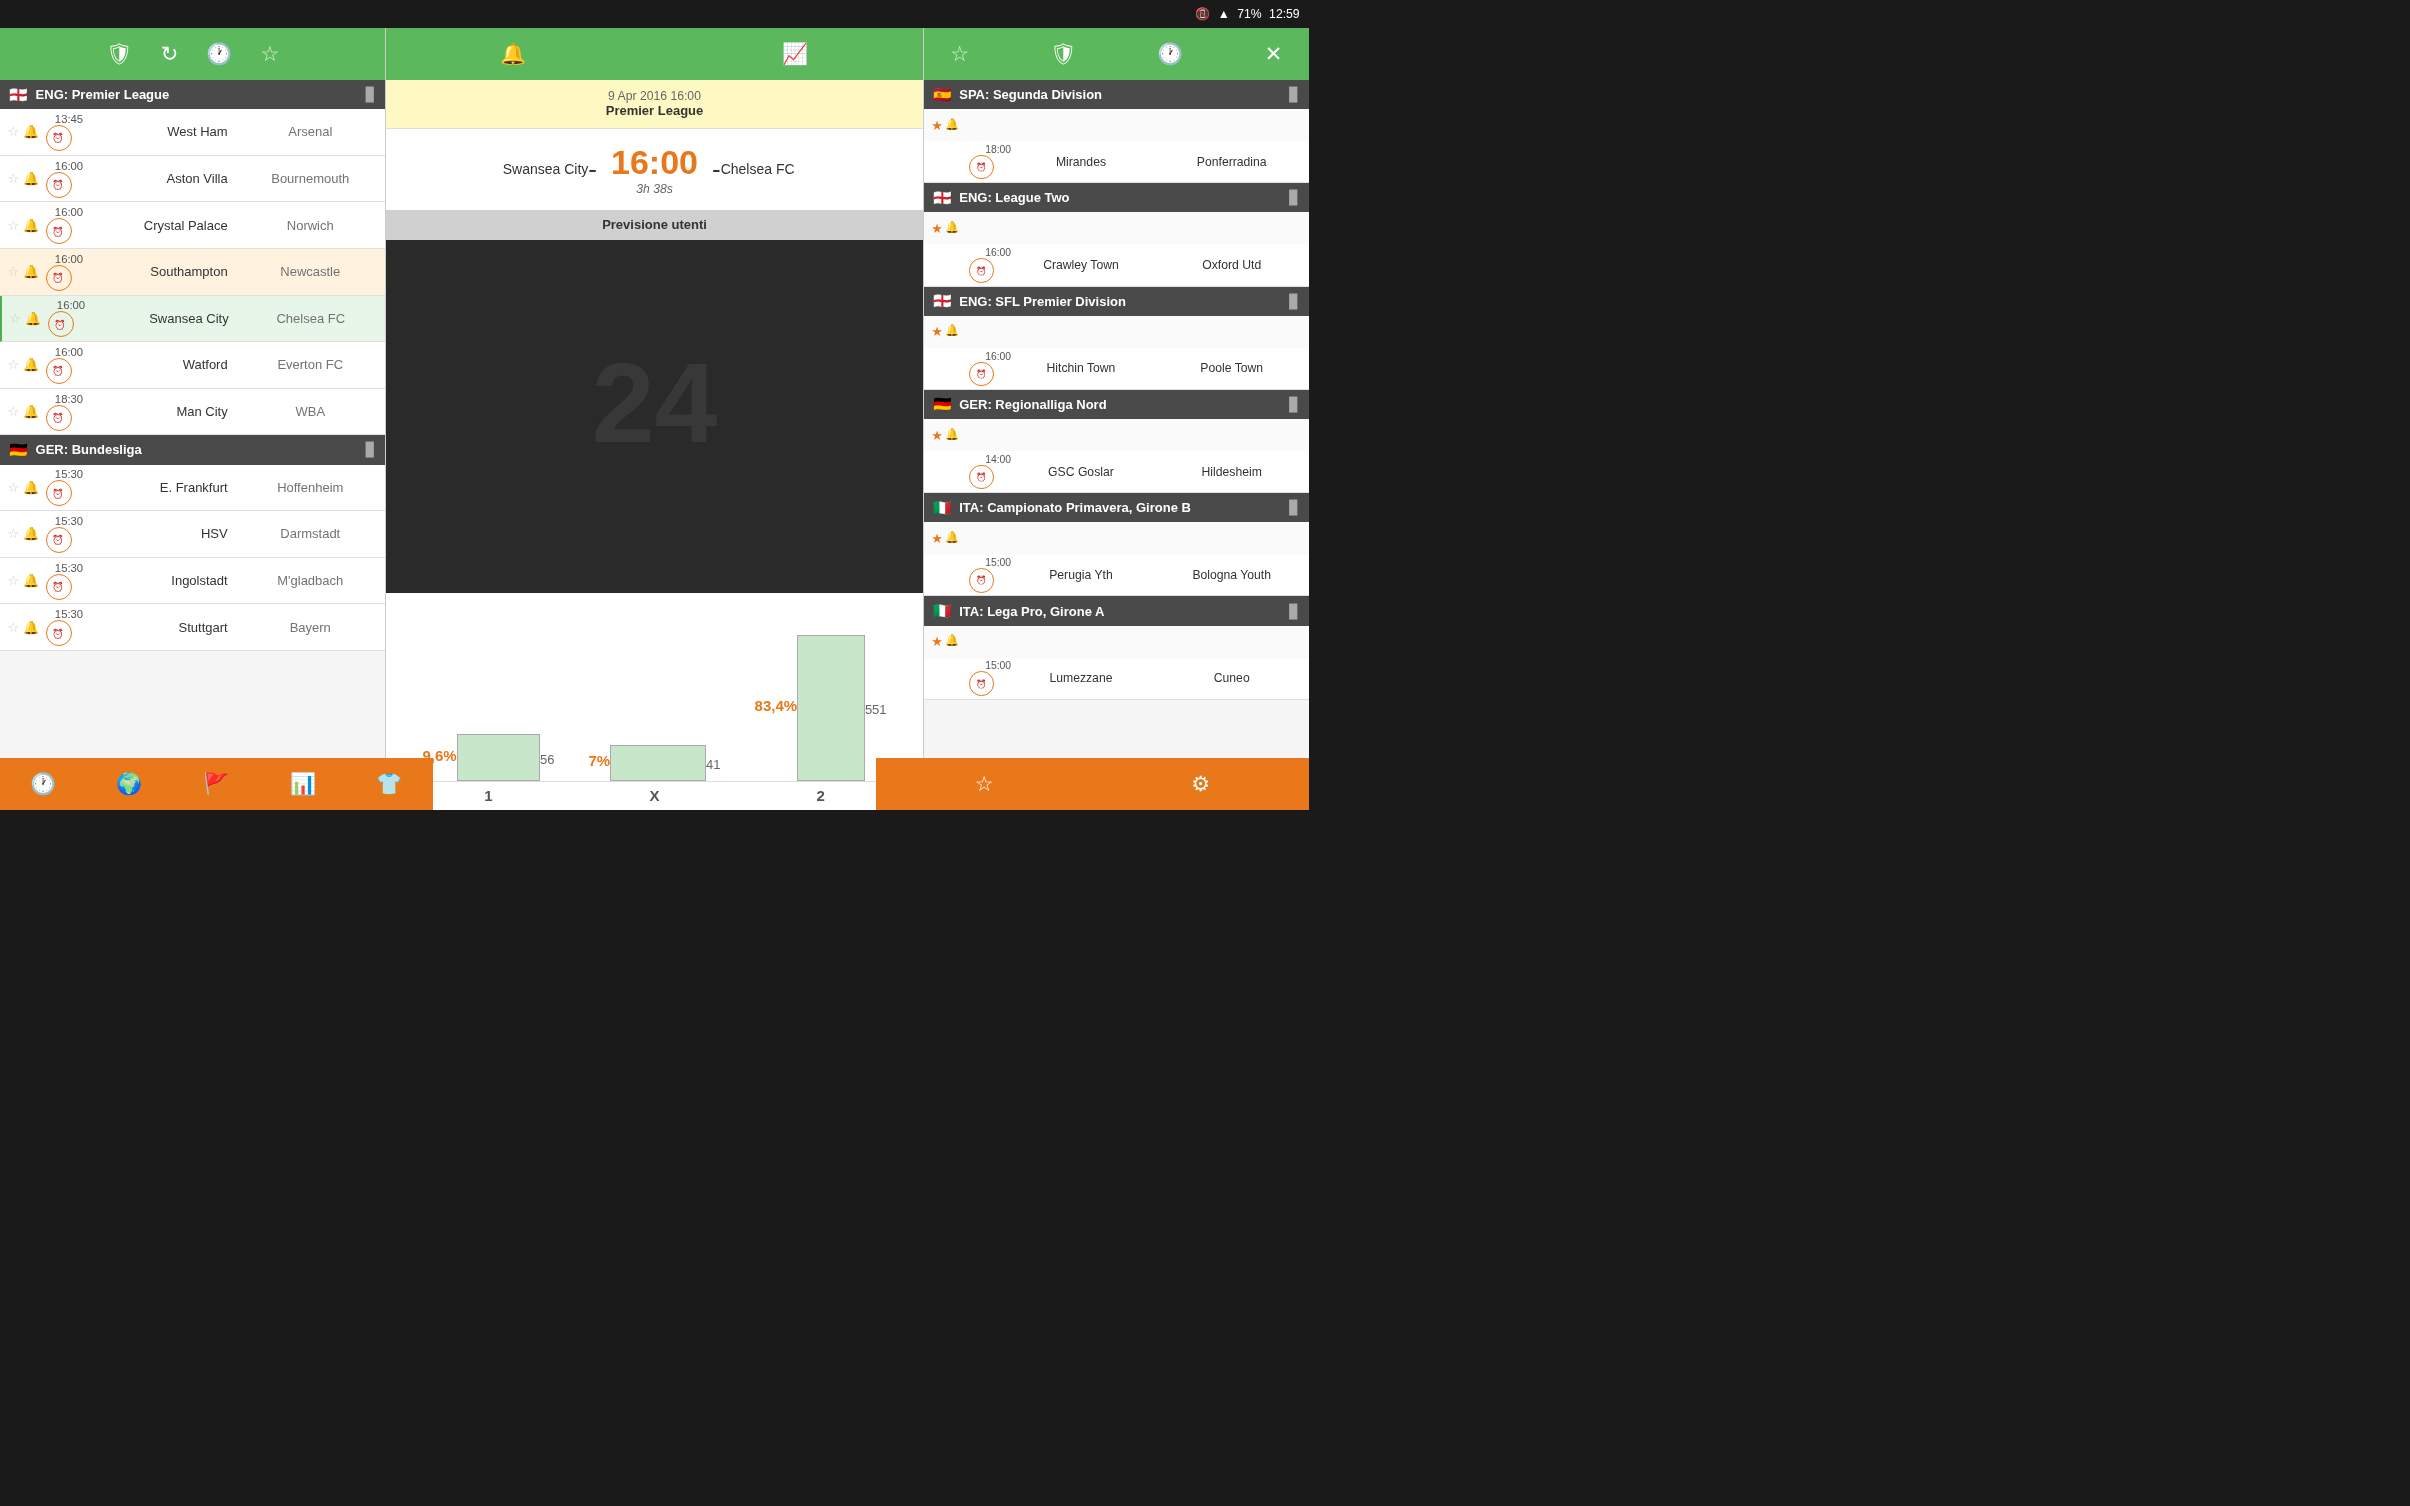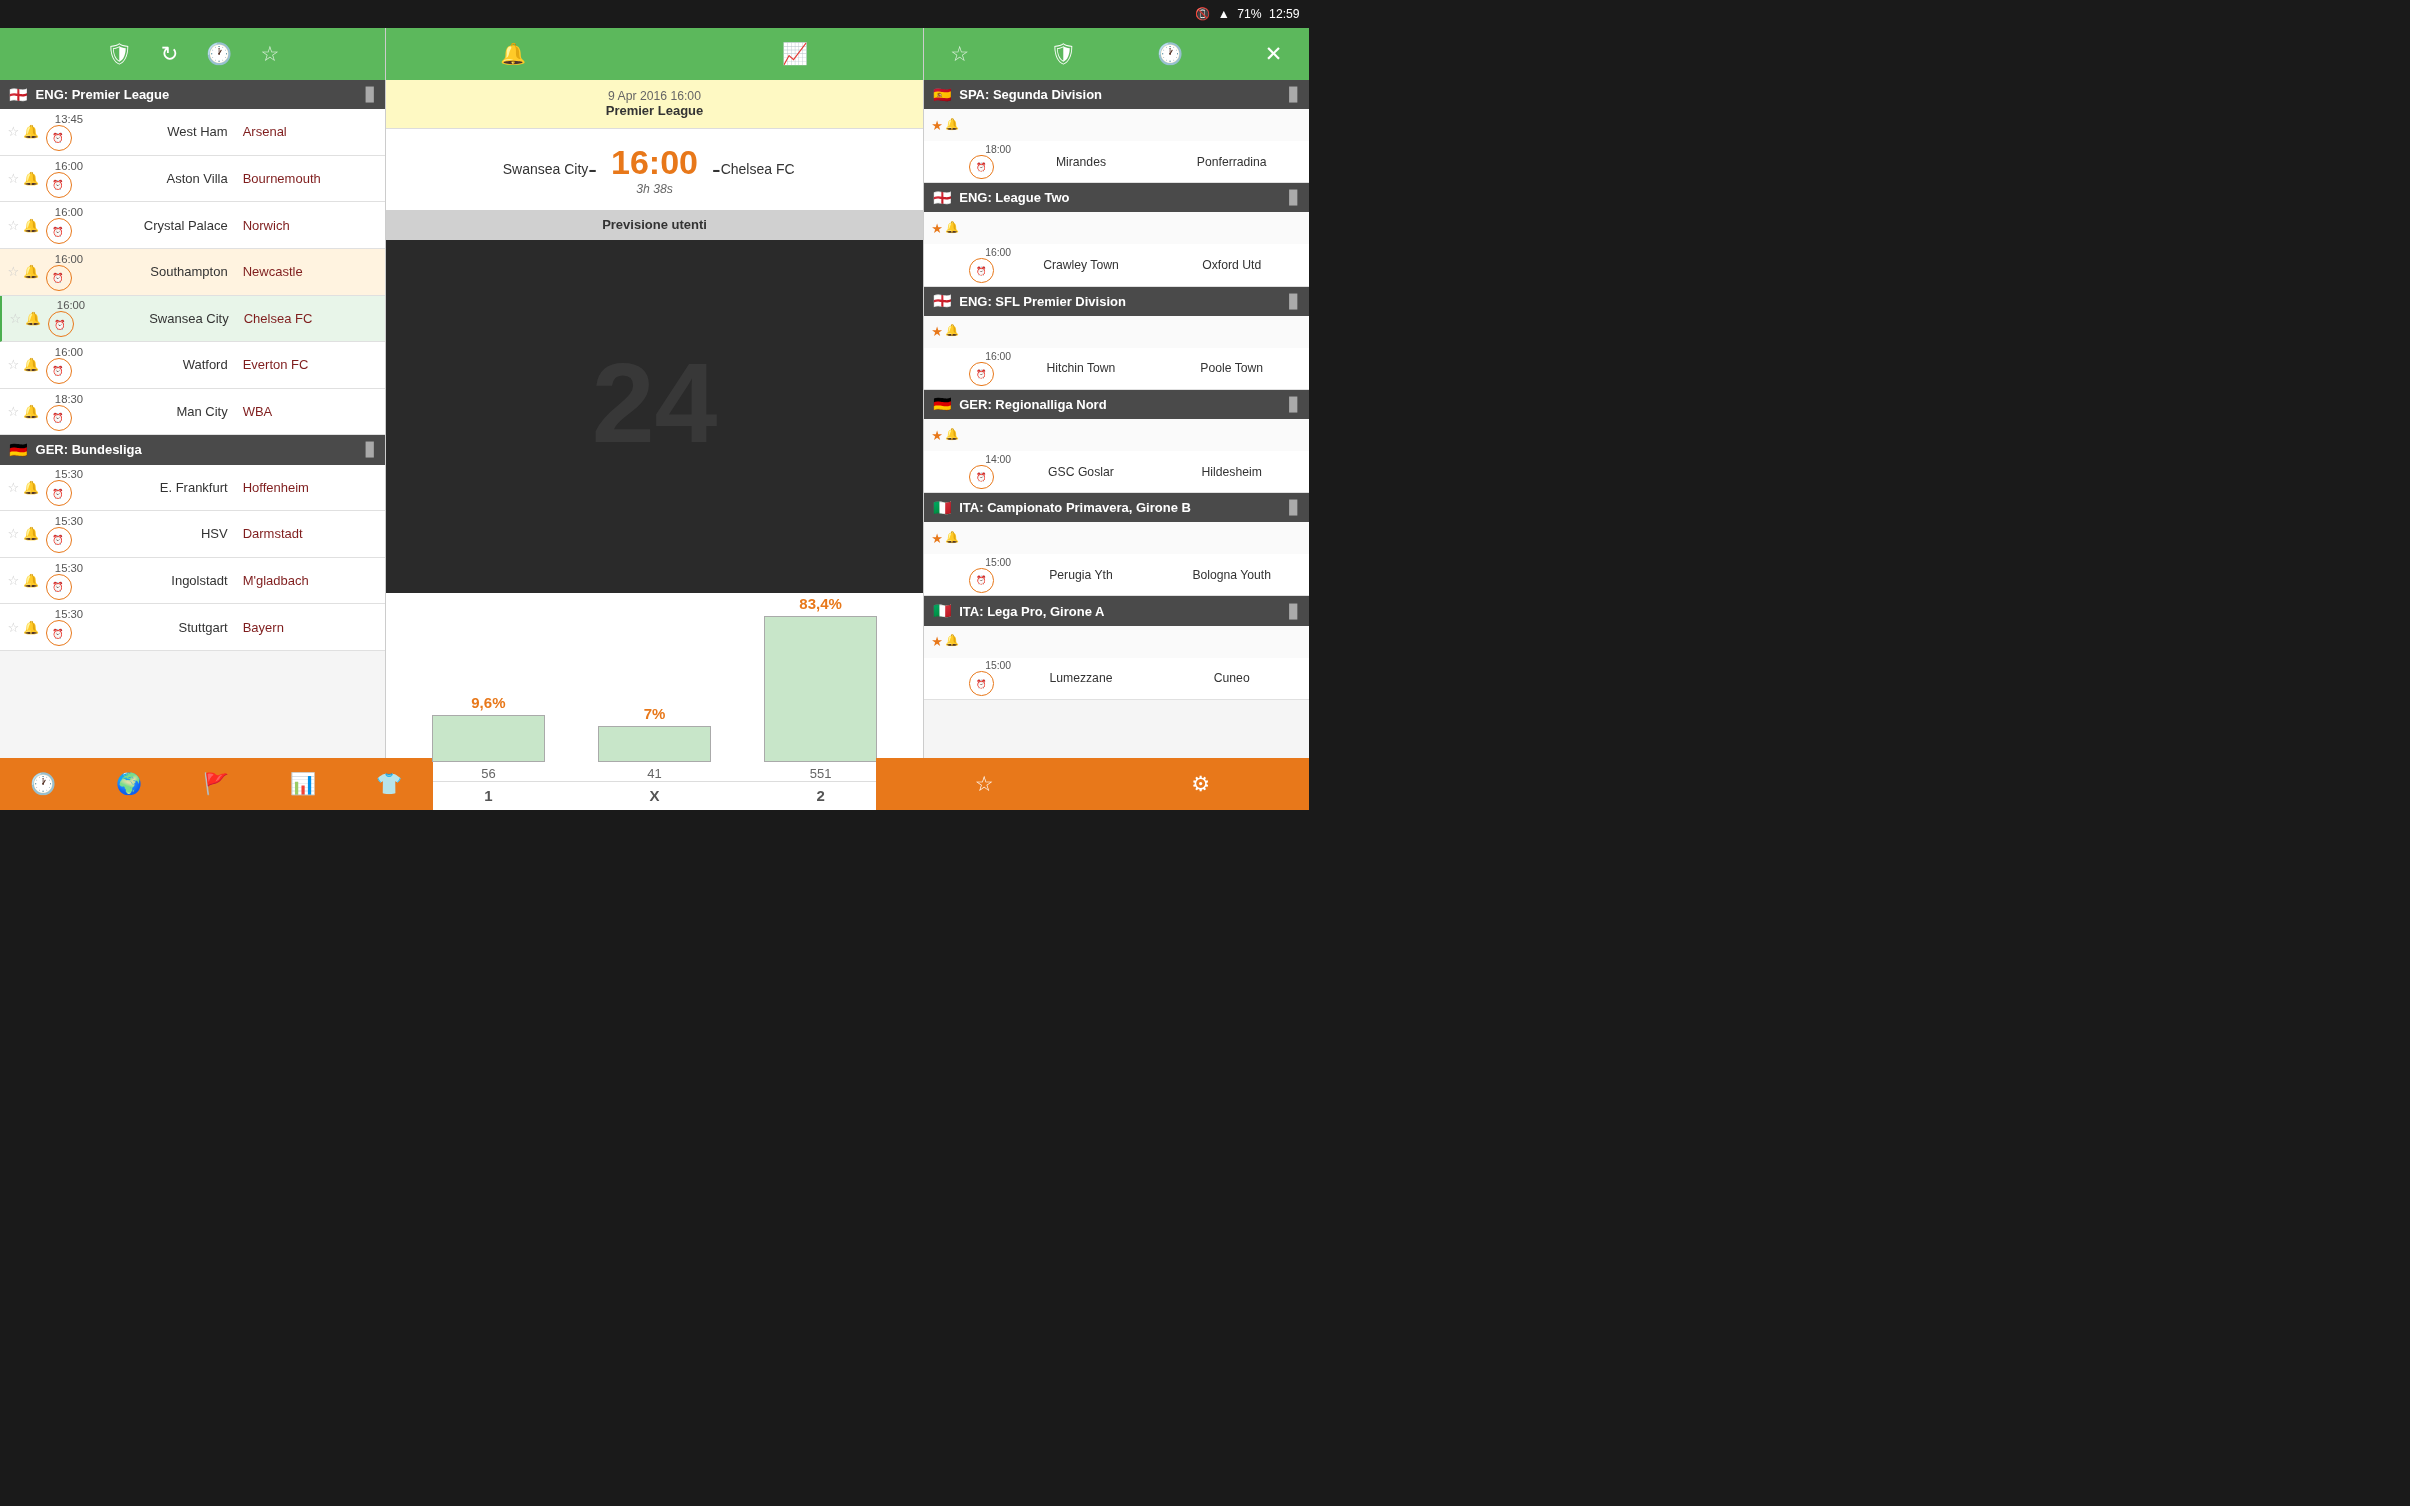--- a/index.html
+++ b/index.html
@@ -56,21 +56,21 @@
     
     .match-row {
       display: flex; align-items: center; padding: 3.8px 7.5px;
       border-bottom: 0.9px solid #e0e0e0; background: white; min-height: 36px;
     }
     .match-row .icons { width: 38px; display: flex; gap: 3.8px; color: #ccc; font-size: 11.3px; }
     .match-row .time-col { width: 47px; text-align: center; }
     .match-row .time { font-size: 11.3px; color: #555; display: block; }
     .match-row .clock { width: 26px; height: 26px; border: 1.9px solid #e8781a; border-radius: 50%; display: flex; align-items: center; justify-content: center; color: #e8781a; font-size: 9.4px; }
     .match-row .home { flex: 1; text-align: right; font-size: 13px; padding-right: 7.5px; color: #333; }
-    .match-row .away { flex: 1; text-align: left; font-size: 13px; padding-left: 7.5px; color: #7f1d1d; }
+    .match-row .away { flex: 1; text-align: center; font-size: 13px; padding-left: 7.5px; color: #737373; }
 
     
     .match-list { overflow-y: auto; flex: 1; }
 
     
     .center-top {
       background: #fef9c3; padding: 9.4px; text-align: center; flex-shrink: 0;
       border-bottom: 0.9px solid #ddd;
     }
     .center-top .match-date { font-size: 12.2px; color: #666; }
@@ -107,21 +107,21 @@
     }
 
     
     .bar-chart-container {
       background: white; flex-shrink: 0;
     }
     .bars-row {
       display: flex; align-items: flex-end; justify-content: space-around;
       padding: 9.4px 19px 0; height: 188px; position: relative;
     }
-    .bar-item { display: flex; flex-direction: column; align-items: center; width: 132px; }
+    .bar-item { display: flex; flex-direction: row; align-items: center; width: 132px; }
     .bar-pct { font-size: 15px; font-weight: bold; color: #e8781a; margin-bottom: 3.8px; }
     .bar-visual { width: 113px; background: #c8e6c9; border: 0.9px solid #aaa; position: relative; }
     .bar-count { font-size: 13px; color: #666; margin-top: 3.8px; }
     .labels-row {
       display: flex; justify-content: space-around; padding: 5.6px 19px;
       border-top: 0.9px solid #ddd;
     }
     .label-item { width: 132px; text-align: center; font-size: 15px; color: #555; font-weight: bold; }
 
     

